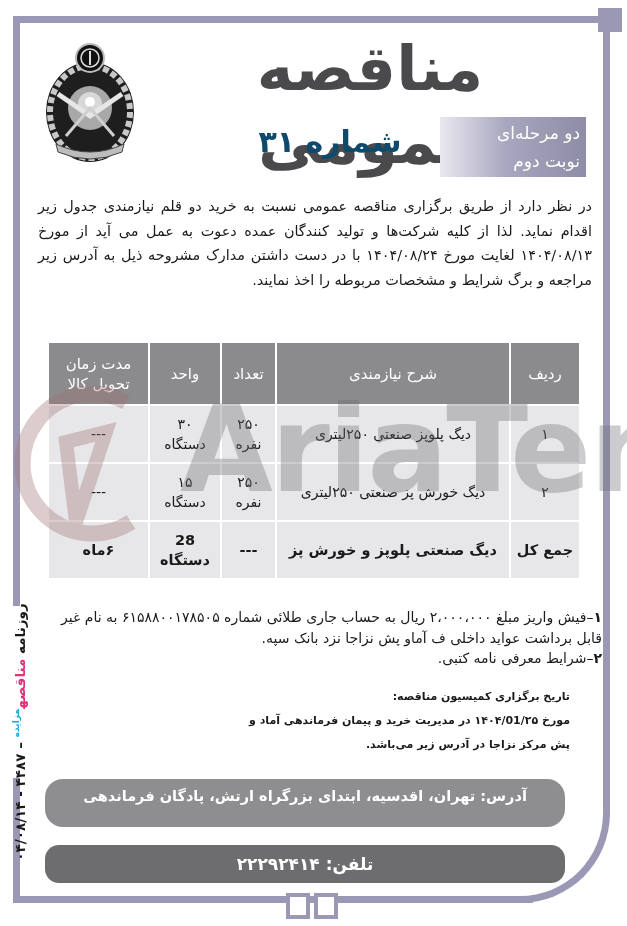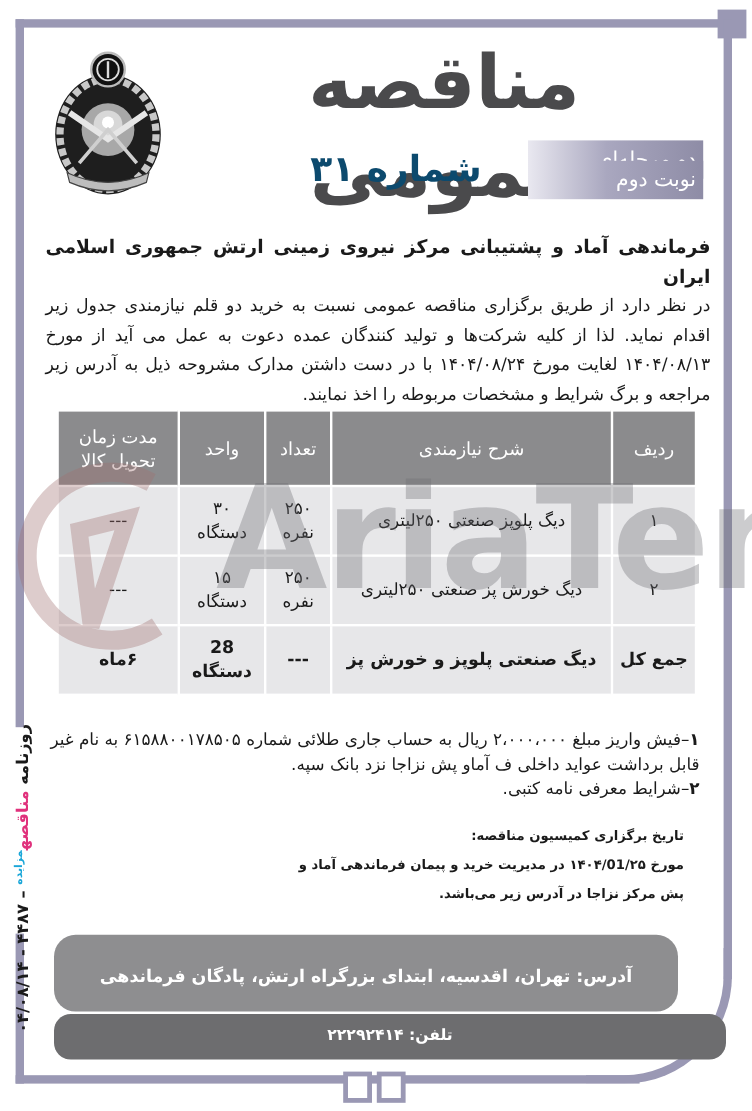--- a/index.html
+++ b/index.html
@@ -26,21 +26,21 @@
   
   .title { position: absolute; left: 180px; top: 32px; width: 380px; height: 90px;
            font-family: "DejaVu Sans", sans-serif; font-weight: bold; font-size: 62px; color: #4a4a4c;
            direction: rtl; text-align: center; letter-spacing: -1px; }
   .tender-number { position: absolute; left: 230px; top: 124px; width: 200px; height: 50px;
                    font-weight: bold; font-size: 30px; color: #0c4a6e; direction: rtl; text-align: center; }
   .tag { position: absolute; left: 440px; width: 146px; height: 32px; direction: rtl;
          font-size: 17px; color: #ffffff; padding-right: 6px; line-height: 32px;
          background: linear-gradient(to left, #8e8ca6 0%, #a9a7bf 55%, #e9e8f0 100%); }
   .tag-1 { top: 117px; }
-  .tag-2 { top: 134px; }
+  .tag-2 { top: 145px; }
 
   
   .intro { position: absolute; left: 38px; top: 194px; width: 554px; direction: rtl; text-align: justify;
            font-size: 14.4px; line-height: 24.6px; }
   .intro-heading { font-weight: bold; font-size: 15.6px; display: block; }
 
   
   .tbl { position: absolute; left: 47px; top: 341px; width: 532px; border-collapse: collapse; direction: rtl;
          font-size: 14px; table-layout: fixed; }
   .tbl th { background: #8b8b8d; color: #fff; font-weight: normal; font-size: 15px; height: 63px;
@@ -53,32 +53,32 @@
   .col-qty { width: 55px; }
   .col-unit { width: 72px; }
   .col-del { width: 101px; }
 
   
   .wm-logo { position: absolute; left: 6px; top: 372px; width: 150px; height: 180px; z-index: 3; pointer-events: none; opacity: 0.35; }
   .wm-text { position: absolute; left: 180px; top: 380px; width: 450px; font-size: 120px; font-weight: bold;
              color: rgba(110,110,114,0.35); letter-spacing: -2px; z-index: 3; pointer-events: none; font-family: "DejaVu Sans", sans-serif; }
 
   
-  .notes { position: absolute; left: 29px; top: 607px; width: 554px; direction: rtl; font-size: 14px; line-height: 20.5px; }
+  .notes { position: absolute; left: 48px; top: 607px; width: 554px; direction: rtl; font-size: 14px; line-height: 20.5px; }
   .notes b { font-weight: bold; }
   .commission { position: absolute; left: 60px; top: 685px; width: 510px; direction: rtl; 
                 font-weight: bold; font-size: 11px; line-height: 24px; }
 
   
-  .address-box { position: absolute; left: 45px; top: 779px; width: 520px; height: 64px; background: #8e8e90;
+  .address-box { position: absolute; left: 45px; top: 779px; width: 520px; height: 48px; background: #8e8e90;
                  border-radius: 18px; direction: rtl; text-align: center; color: #fff; font-weight: bold;
-                 font-size: 14.5px; line-height: 23px; padding-top: 24px; }
-  .phone-box { position: absolute; left: 45px; top: 845px; width: 560px; height: 38px; background: #6d6d6f;
+                 font-size: 14.5px; line-height: 23px; padding-top: 6px; }
+  .phone-box { position: absolute; left: 45px; top: 845px; width: 520px; height: 38px; background: #6d6d6f;
                border-radius: 14px; direction: rtl; text-align: center; color: #fff; font-weight: bold;
-               font-size: 13px; line-height: 38px; }
+               font-size: 17px; line-height: 38px; }
 
   
   .side { position: absolute; left: -112px; top: 720px; width: 270px; height: 24px; transform: rotate(-90deg);
           direction: rtl; font-size: 13.5px; font-weight: bold; color: #1a1a1a; white-space: nowrap; text-align: center; }
   .side .brand { color: #e0317c; }
   .side .brand-sup { color: #19a6d8; font-size: 9px; }
 </style>
 </head>
 <body>
 
@@ -110,21 +110,20 @@
   <path d="M22 100 L46 72 L70 100" stroke="#cfcfcf" stroke-width="3" fill="none"></path>
   <path d="M12 108 Q46 124 80 108 L78 116 Q46 130 14 116 Z" fill="#bdbdbd" stroke="#444" stroke-width="1"></path>
 </svg>
 
 <div class="title">مناقصه عمومی</div>
 <div class="tender-number">شماره ۳۱</div>
 <div class="tag tag-1">دو مرحله‌ای</div>
 <div class="tag tag-2">نوبت دوم</div>
 
 <div class="intro">
-  <span class="intro-heading">فرماندهی آماد و پشتیبانی مرکز نیروی زمینی ارتش جمهوری اسلامی ایران</span>
   <span>در نظر دارد از طریق برگزاری مناقصه عمومی نسبت به خرید دو قلم نیازمندی جدول زیر اقدام نماید. لذا از کلیه شرکت‌ها و تولید کنندگان عمده دعوت به عمل می آید از مورخ ۱۴۰۴/۰۸/۱۳ لغایت مورخ ۱۴۰۴/۰۸/۲۴ با در دست داشتن مدارک مشروحه ذیل به آدرس زیر مراجعه و برگ شرایط و مشخصات مربوطه را اخذ نمایند.</span>
 </div>
 
 <table class="tbl">
   <colgroup>
     <col class="col-row">
       <col class="col-desc">
       <col class="col-qty">
       <col class="col-unit">
       <col class="col-del">

